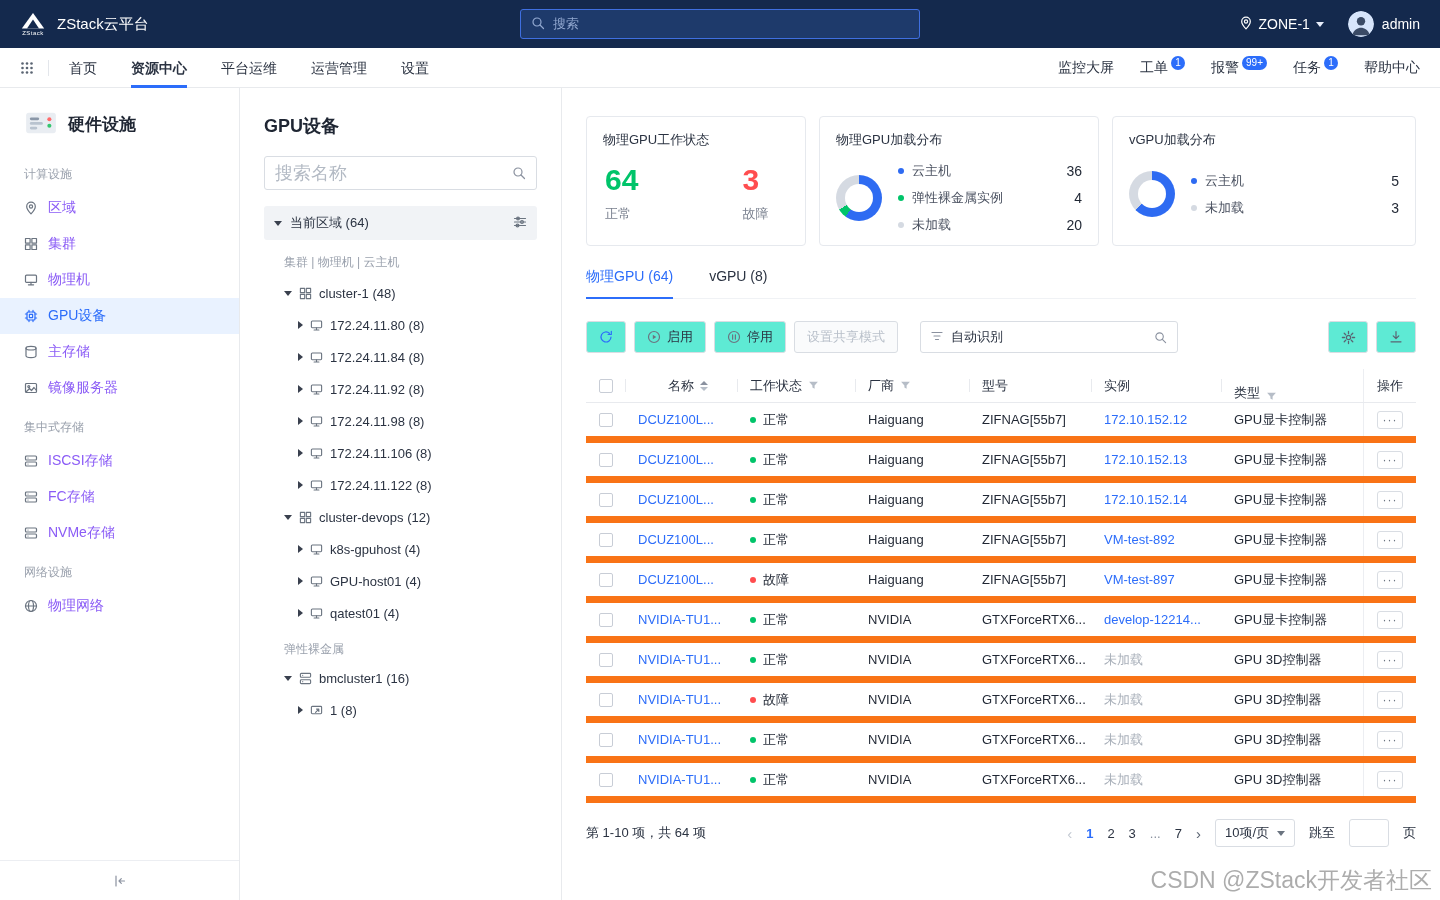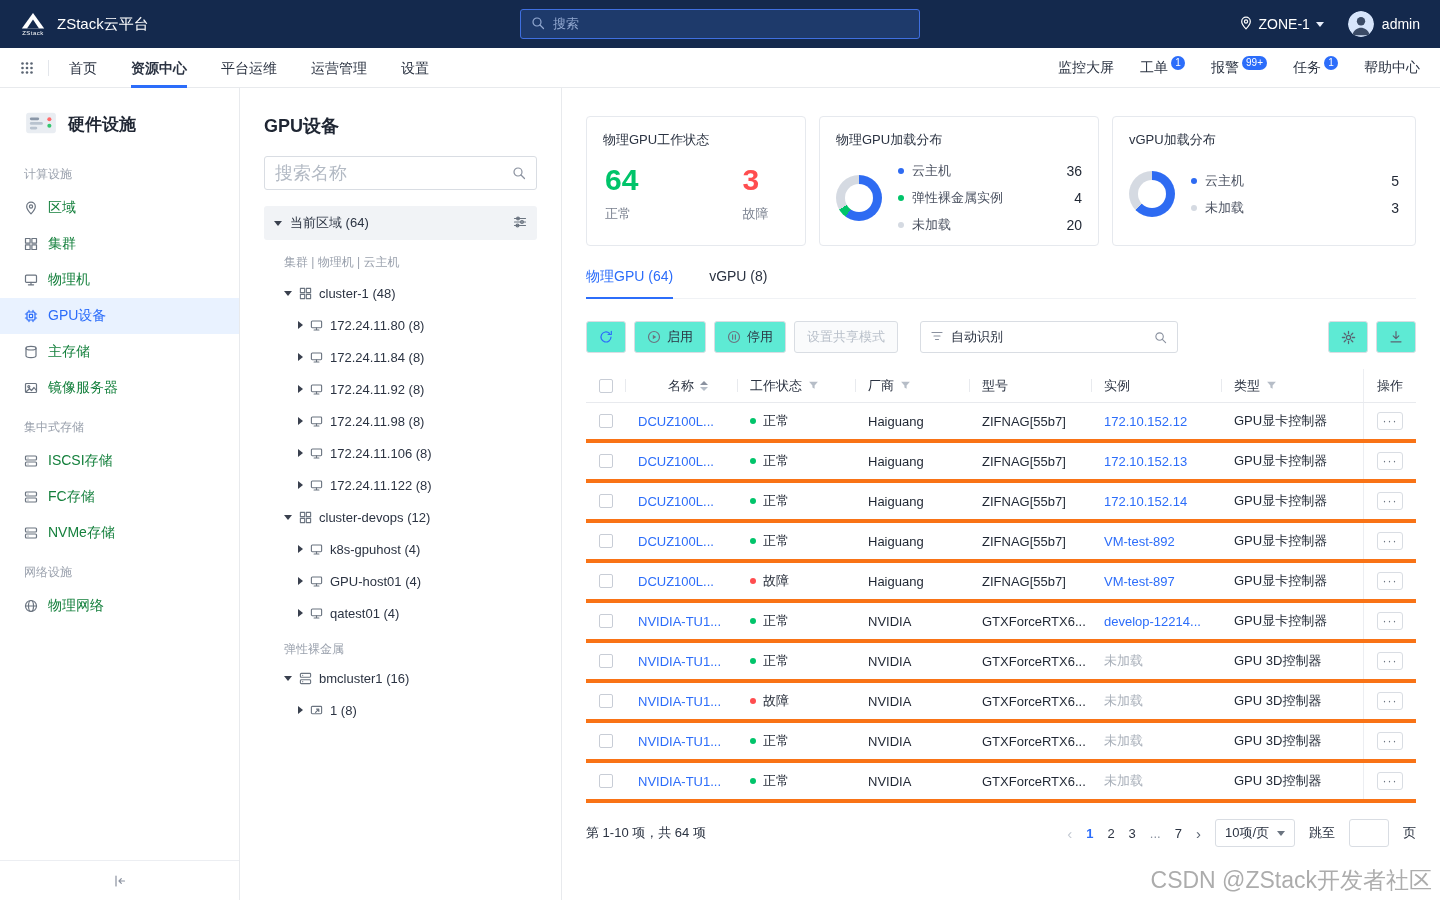--- a/index.html
+++ b/index.html
@@ -41,21 +41,21 @@
   .badge { display:inline-block; background:#2c6dfa; color:#fff; font-size:10px; height:14px; line-height:14px; min-width:14px; border-radius:8px; padding:0 4px; text-align:center; margin-left:3px; vertical-align:top; transform:translateY(-3px); }
 
   
   .app { display:flex; height:812px; }
 
   
   .sidebar { width:240px; flex:none; border-right:1px solid #e8eaed; position:relative; }
   .sb-header { display:flex; align-items:center; gap:10px; padding:22px 16px 14px 24px; }
   .sb-title { font-size:17px; font-weight:700; }
   .sb-group-label { font-size:12px; color:#9aa1ad; padding:13px 24px 7px; }
-  .sb-item { height:36px; display:flex; align-items:center; gap:10px; padding:0 24px; font-size:14px; color:#15803d; cursor:pointer; }
+  .sb-item { height:36px; display:flex; align-items:center; gap:10px; padding:0 24px; font-size:14px; color:#8b5cf6; cursor:pointer; }
   .sb-item .sbi { display:flex; color:#6b7480; }
   .sb-item.active { background:#e9f2ff; color:#2c6dfa; }
   .sb-item.active .sbi { color:#2c6dfa; }
   .sb-footer { position:absolute; left:0; right:0; bottom:0; height:40px; border-top:1px solid #eceef2; display:flex; align-items:center; justify-content:center; color:#8a919f; }
   .collapse-btn { cursor:pointer; display:flex; }
 
   
   .panel { width:322px; flex:none; border-right:1px solid #e8eaed; padding:0 24px; }
   .panel-title { font-size:18px; font-weight:700; padding:26px 0 18px; }
   .panel-search { height:34px; border:1px solid #d9dde3; border-radius:3px; display:flex; align-items:center; justify-content:space-between; padding:0 10px; cursor:text; }
@@ -107,29 +107,29 @@
   .filter-box .ftext { font-size:13px; color:#2b3342; flex:1; }
   .filter-box .mag { color:#8a919f; display:flex; }
   .tb-spacer { flex:1; }
 
   
   .table { margin-top:16px; }
   .thead { display:flex; height:34px; align-items:center; border-bottom:1px solid #e8eaee; font-size:13px; color:#2b3342; background:#fff; }
   .th { display:flex; align-items:center; gap:6px; padding-left:12px; height:100%; position:relative; }
   .th::after { content:""; position:absolute; right:0; top:10px; bottom:10px; width:1px; background:#e8eaee; }
   .th.c-type::after, .th.c-op::after { display:none; }
-  .tr { display:flex; height:40px; align-items:center; border-bottom:4px solid #f97316; font-size:13px; }
+  .tr { display:flex; height:40px; align-items:center; border-bottom:7px solid #f97316; font-size:13px; }
   .td { padding-left:12px; overflow:hidden; white-space:nowrap; }
   .c-check { width:40px; flex:none; padding-left:0; display:flex; justify-content:center; }
   .c-name { width:112px; flex:none;justify-content:center; }
   .c-status { width:118px; flex:none; }
   .c-vendor { width:114px; flex:none; }
   .c-model { width:122px; flex:none; }
   .c-inst { width:130px; flex:none; }
-  .c-type { width:141px; flex:none; }
+  .c-type { width:141px; flex:none;align-items:flex-end; }
   .c-op { width:53px; flex:none; padding-left:0; display:flex; justify-content:center; align-items:center; border-left:1px solid #eceef2; height:100%; }
   .checkbox { width:14px; height:14px; border:1px solid #c8cdd6; border-radius:2px; background:#fff; display:inline-block; cursor:pointer; }
   .link { color:#2c6dfa; cursor:pointer; }
   .status { display:inline-flex; align-items:center; gap:7px; }
   .dot { width:6px; height:6px; border-radius:50%; background:#00c46a; display:inline-block; }
   .status[data-status="fault"] .dot { background:#ff4d4f; }
   .inst[data-kind="link"] { color:#2c6dfa; cursor:pointer; }
   .inst[data-kind="muted"] { color:#a9b0ba; }
   .more-btn { width:26px; height:18px; border:1px solid #d9dde3; border-radius:3px; display:inline-flex; align-items:center; justify-content:center; color:#6b7480; font-size:12px; letter-spacing:1px; line-height:1; cursor:pointer; }
   .sort { display:inline-flex; flex-direction:column; gap:2px; cursor:pointer; }

